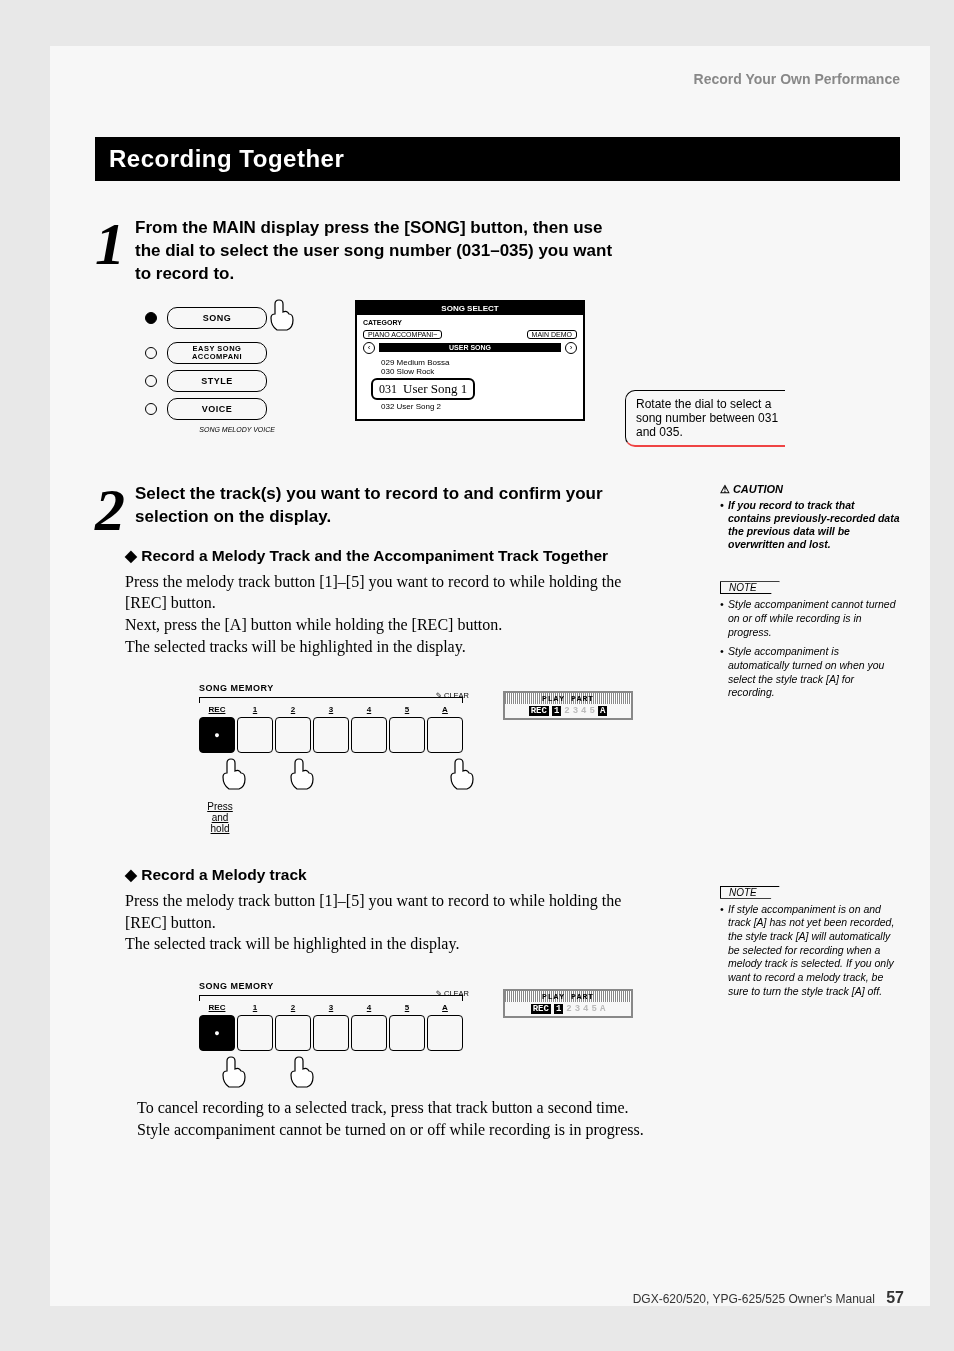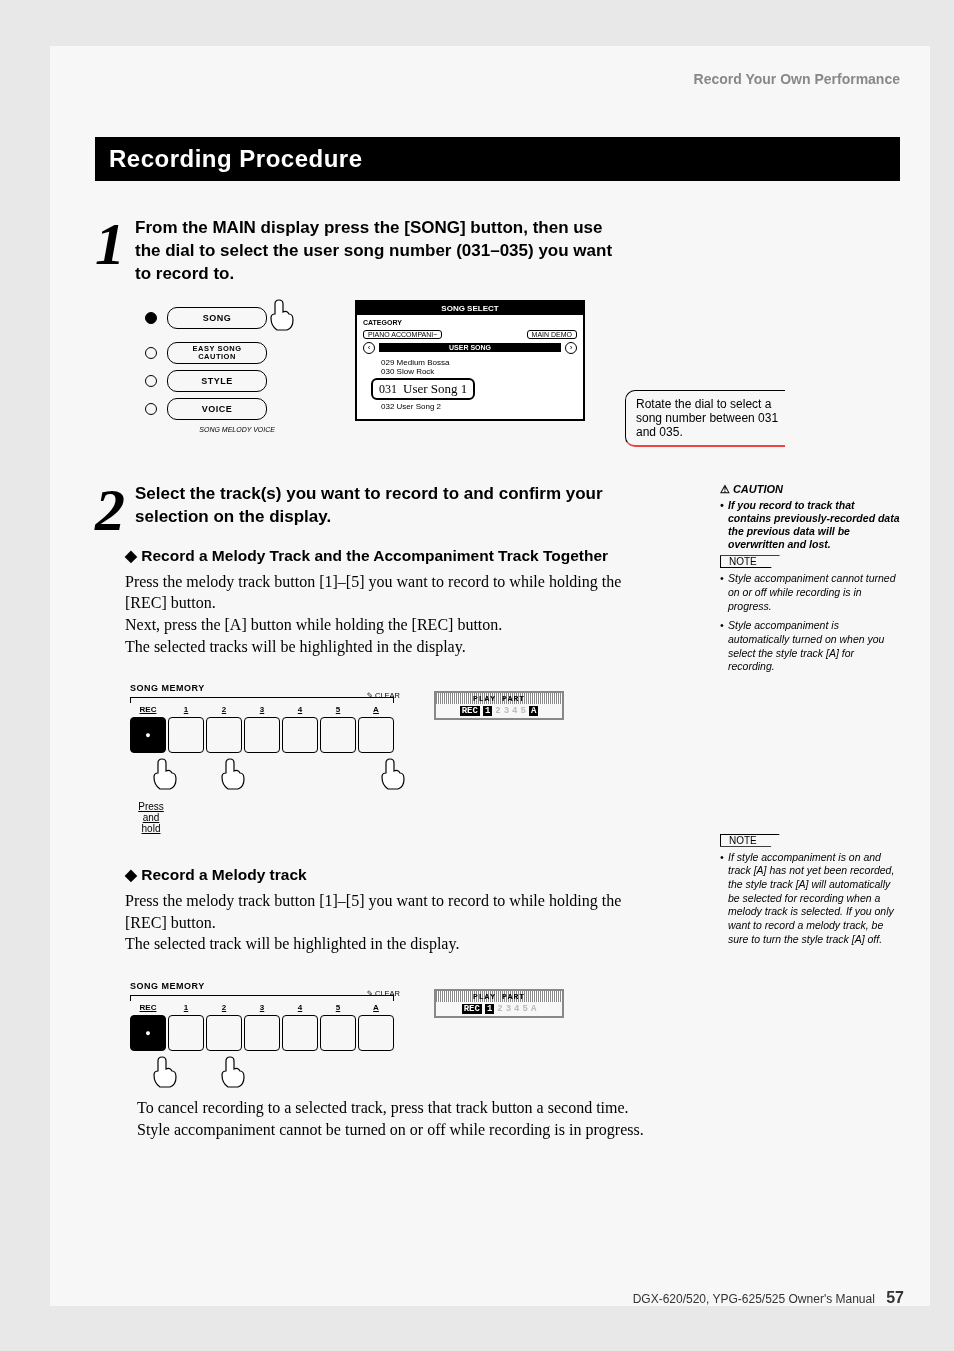--- a/index.html
+++ b/index.html
@@ -107,31 +107,31 @@
   
   .two-col { display: flex; gap: 18px; align-items: flex-start; }
   .left-col { flex: 1; }
   .right-col { width: 180px; font-size: 10.5px; }
   .caution-h { font-weight: bold; font-style: italic; font-size: 11px; margin-bottom: 3px; }
   .caution-h::before { content: "⚠ "; font-style: normal; }
   .caution-body { font-style: italic; font-weight: bold; font-size: 10.5px; line-height: 1.25; padding-left: 8px; position: relative; }
   .caution-body::before { content: "•"; position: absolute; left: 0; }
   .note-h {
     border: 1px solid #000; display: inline-block; padding: 0 22px 0 8px;
-    font-size: 10px; margin: 4px 0 4px;
+    font-style: italic; font-size: 10px; margin: 30px 0 4px;
     clip-path: polygon(0 0, 100% 0, 85% 100%, 0 100%);
     position: relative;
   }
   .note-item { font-style: italic; font-size: 10.5px; line-height: 1.3; padding-left: 8px; position: relative; margin-bottom: 6px; }
   .note-item::before { content: "•"; position: absolute; left: 0; }
   .sub-h { font-weight: bold; font-size: 15.5px; margin: 16px 0 6px 30px; }
   .sub-h::before { content: "◆ "; }
   .body-p { font-family: 'Times New Roman', serif; font-size: 16px; line-height: 1.35; margin-left: 30px; max-width: 540px; }
   
-  .sm-fig { margin: 18px 0 32px 35px; display: flex; gap: 40px; align-items: flex-start; }
+  .sm-fig { margin: 18px 0 32px 35px; display: flex; gap: 40px; align-items: flex-start; justify-content: center; }
   .sm-group { position: relative; padding-top: 8px; }
   .sm-label { font-size: 9px; font-weight: bold; letter-spacing: 0.5px; margin-bottom: 4px; }
   .sm-bracket { border-top: 1px solid #000; border-left: 1px solid #000; border-right: 1px solid #000; height: 6px; margin-bottom: 2px; }
   .sm-row { display: flex; gap: 2px; align-items: flex-start; position: relative; text-decoration: underline; }
   .sm-btn { width: 36px; text-align: center; }
   .sm-btn .lbl { font-size: 8px; font-weight: bold; margin-bottom: 2px; height: 10px; }
   .sm-btn .cap {
     border: 1.5px solid #000; border-radius: 4px; width: 36px; height: 36px;
     display: flex; align-items: center; justify-content: center;
   }
@@ -154,41 +154,41 @@
     position: absolute; bottom: 44px; right: 50px; font-size: 12px; color: #333;
   }
   .footer .pg { font-weight: bold; font-size: 16px; margin-left: 8px; }
 </style>
 </head>
 <body>
 
 <div class="page">
   <div class="header-right">Record Your Own Performance</div>
 
-  <div class="section-bar">Recording Procedure</div>
+  <div class="section-bar">Recording Together</div>
 
   <div class="step">
     <div class="step-num">1</div>
     <div class="step-text">From the MAIN display press the [SONG] button, then use the dial to select the user song number (031–035) you want to record to.</div>
   </div>
 
   <div class="figs-row">
 
     <div class="btn-panel">
       <div class="btn-row">
         <div class="ind on"></div>
         <div class="pbtn">SONG</div>
         <svg class="hand" viewBox="0 0 32 36" style="position:relative;left:-12px;top:-4px;">
             <path d="M12 34 Q6 30 6 22 Q6 18 10 18 L10 8 Q10 4 14 4 Q18 4 18 8 L18 16 Q22 14 24 18 Q28 18 28 24 Q28 32 22 34 Z" fill="#fff" stroke="#000" stroke-width="1.2"></path>
           </svg>
       </div>
       <div class="btn-row">
         <div class="ind"></div>
         <div class="pbtn small" style="white-space:pre-line;">EASY SONG
-CAUTION</div>
+ACCOMPANI</div>
       </div>
       <div class="btn-row">
         <div class="ind"></div>
         <div class="pbtn">STYLE</div>
       </div>
       <div class="btn-row">
         <div class="ind"></div>
         <div class="pbtn">VOICE</div>
       </div>
       <div class="sml-lbl">SONG MELODY VOICE</div>

